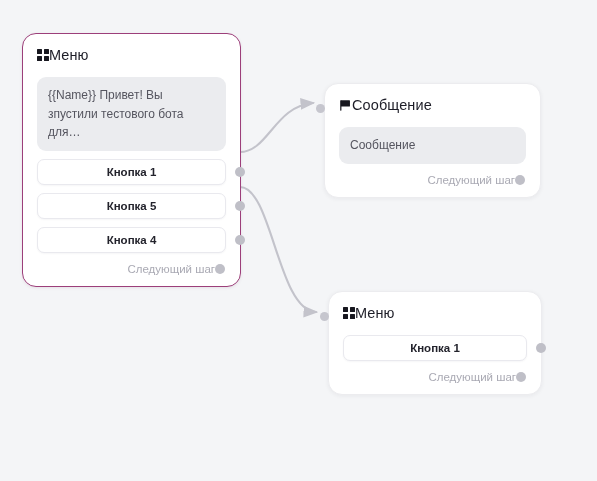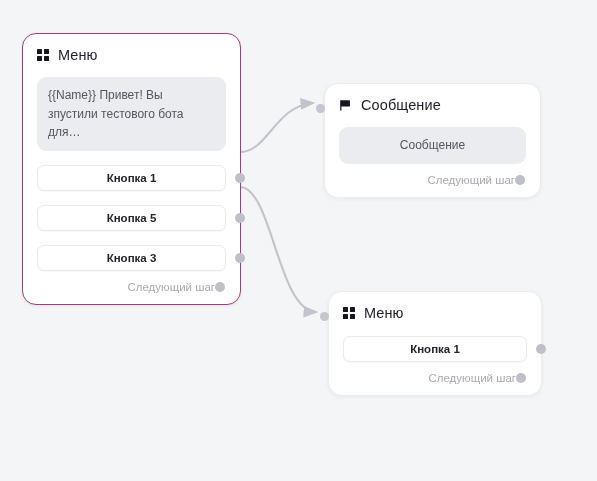--- a/index.html
+++ b/index.html
@@ -44,21 +44,20 @@
     box-shadow: 0 1px 3px rgba(120, 40, 90, 0.10);
   }
   .node.plain {
     border: 1px solid #ececef;
     box-shadow: 0 1px 4px rgba(30, 30, 50, 0.06);
   }
 
   .node-header {
     display: flex;
     align-items: center;
-    gap: 9px;
     margin-bottom: 13px;
     height: 18px;
   }
   .node-title {
     font-size: 14.5px;
     color: #1d1d27;
     letter-spacing: 0.1px;
     line-height: 1;
   }
 
@@ -96,21 +95,21 @@
     font-size: 12px;
     line-height: 1.55;
     color: #55555f;
     box-sizing: border-box;
   }
   .bubble.tall { min-height: 44px; }
 
   
   .btn-row {
     position: relative;
-    margin-top: 14px;
+    margin-top: 8px;
   }
   .kbd-btn {
     background: #ffffff;
     border: 1px solid #e9e9ee;
     border-radius: 7px;
     height: 26px;
     display: flex;
     align-items: center;
     justify-content: center;
     font-size: 11.5px;
@@ -160,21 +159,21 @@
   .in-port {
     position: absolute;
     width: 9px;
     height: 9px;
     border-radius: 50%;
     background: #c6c6ce;
   }
 
   
   #node-menu-1  { left: 22px;  top: 33px;  width: 219px; }
-  #node-message { left: 324px; top: 83px;  width: 217px; text-align: center; }
+  #node-message { left: 324px; top: 83px;  width: 217px; }
   #node-menu-2  { left: 328px; top: 291px; width: 214px; }
 </style>
 </head>
 <body>
 
 <div id="canvas">
 
   <svg id="edges" viewBox="0 0 597 481" width="597" height="481">
     <defs>
       <marker id="arrow" viewBox="0 0 10 10" refX="8.5" refY="5" markerWidth="7" markerHeight="7" orient="auto-start-reverse">
@@ -203,21 +202,21 @@
       <div class="kbd-btn">Кнопка 1</div>
       <span class="port right"></span>
     </div>
 
     <div class="btn-row">
       <div class="kbd-btn">Кнопка 5</div>
       <span class="port right"></span>
     </div>
 
     <div class="btn-row">
-      <div class="kbd-btn">Кнопка 3</div>
+      <div class="kbd-btn">Кнопка 4</div>
       <span class="port right"></span>
     </div>
 
     <div class="next-step">
       <span class="next-step-label">Следующий шаг</span>
       <span class="next-dot"></span>
     </div>
   </div>
 
   <div class="node plain" id="node-message">

